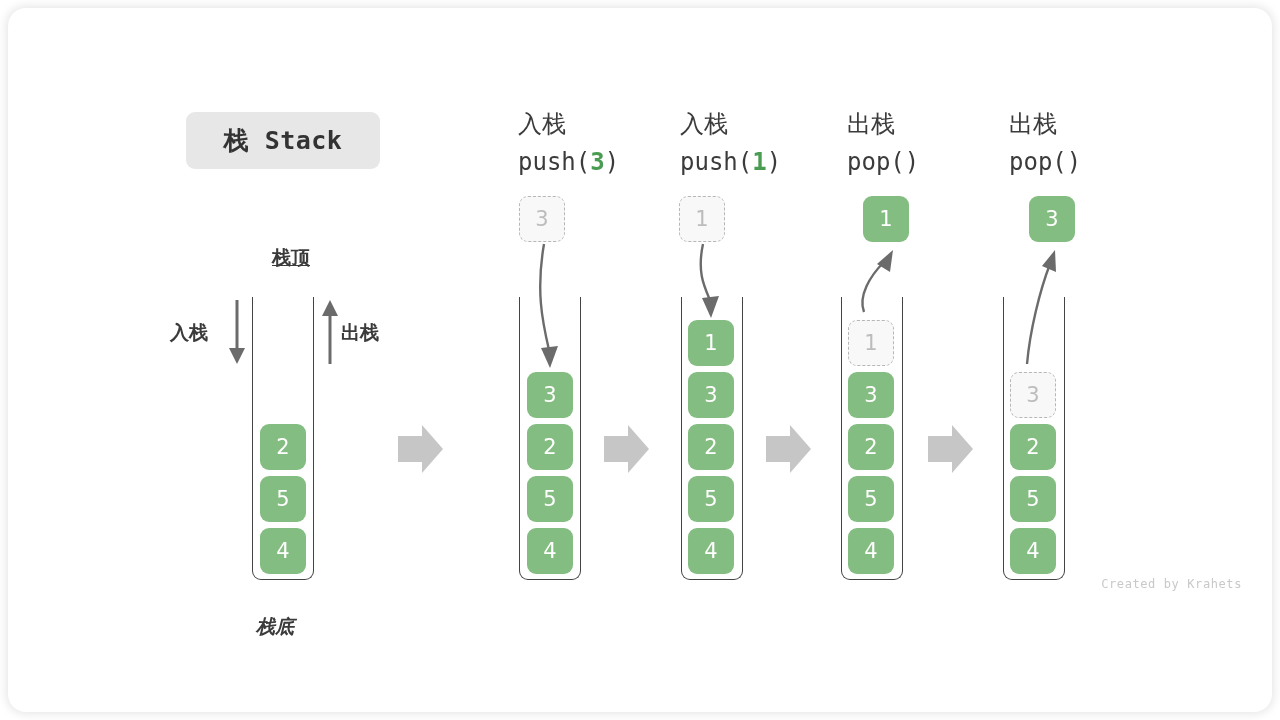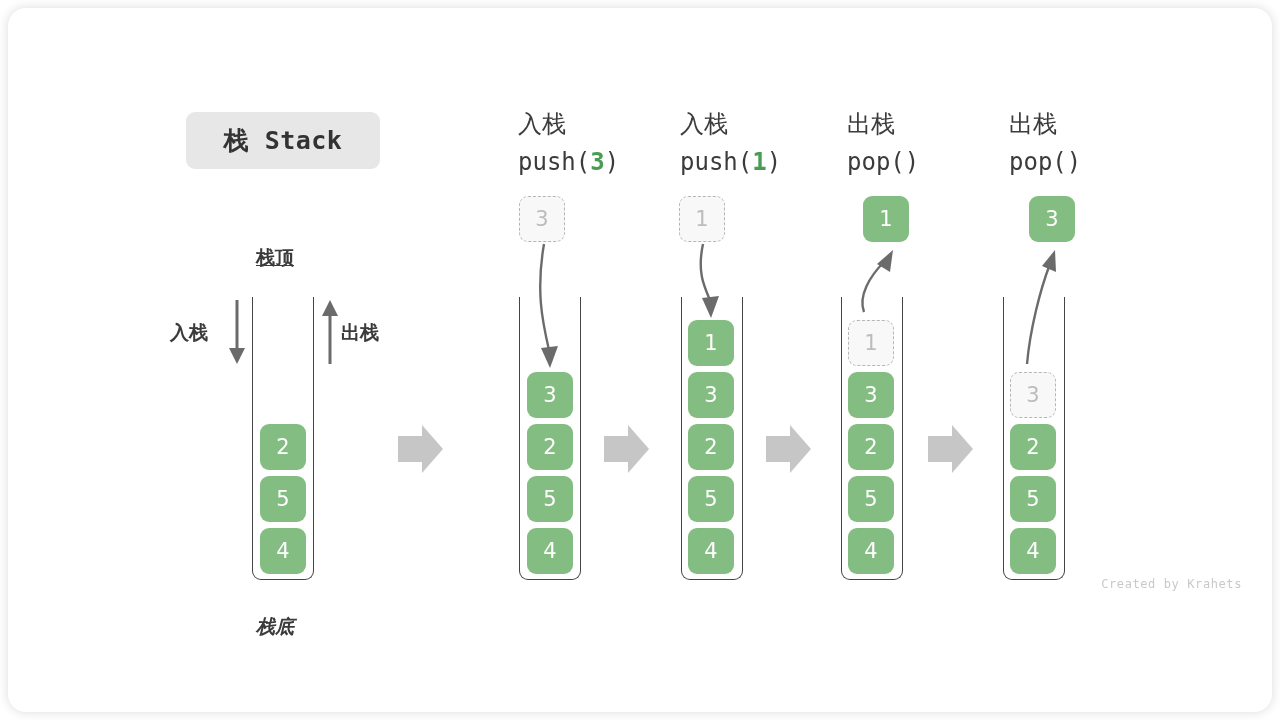--- a/index.html
+++ b/index.html
@@ -142,21 +142,21 @@
 </style>
 </head>
 <body>
 
 <div id="canvas">
 
   <div class="card-frame"></div>
 
   <div class="title-chip">栈 Stack</div>
 
-  <div class="side-label" style="left:256px; top:245px;text-decoration:underline;">栈顶</div>
+  <div class="side-label" style="left:272px; top:245px;text-decoration:underline;">栈顶</div>
   <div class="side-label" style="left:256px; top:614px;font-style:italic;">栈底</div>
   <div class="side-label" style="left:170px; top:320px;">入栈</div>
   <div class="side-label" style="left:341px; top:320px;">出栈</div>
 
   <div class="stack-container" style="left:252px; top:297px; width:62px; height:283px;"></div>
 
   <div class="cell filled" style="left:260px; top:424px;">2</div>
   <div class="cell filled" style="left:260px; top:476px;">5</div>
   <div class="cell filled" style="left:260px; top:528px;">4</div>
 

